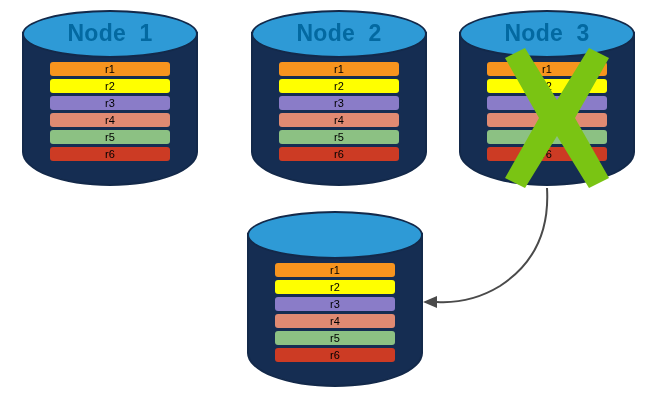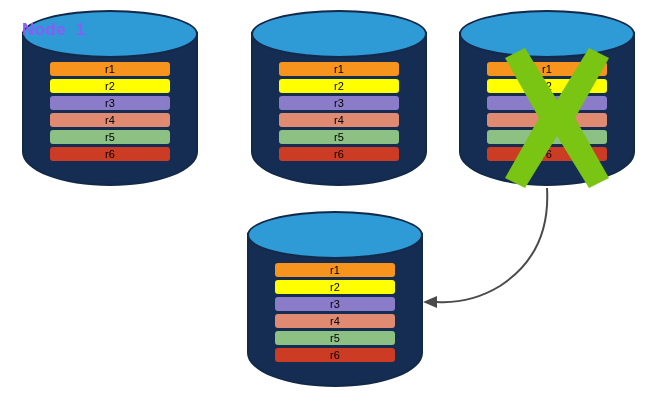--- a/index.html
+++ b/index.html
@@ -60,22 +60,23 @@
     background: #2e9ad6;
     border: 2px solid #13294a;
     border-radius: 50%;
     box-sizing: border-box;
   }
   .node .node-title {
     position: absolute;
     left: 0;
     top: 10px;
     width: 176px;
-    color: #8b5cf6;
-    font-size: 17px;
+    text-align: center;
+    color: #0369a1;
+    font-size: 23px;
     font-weight: bold;
     letter-spacing: 0.3px;
     white-space: pre;
     z-index: 4;
   }
 
   .rows {
     position: absolute;
     left: 28px;
     top: 52px;
@@ -134,34 +135,36 @@
       <div class="row" style="background: rgb(224, 138, 114);">r4</div>
       <div class="row" style="background: rgb(140, 193, 131);">r5</div>
       <div class="row" style="background: rgb(204, 59, 36);">r6</div>
     </div>
   </div>
 
   <div class="node" style="left: 251px; top: 10px;">
     <div class="cyl-body" style="background: rgb(21, 45, 82);"></div>
     <div class="cyl-mid" style="background: rgb(21, 45, 82);"></div>
     <div class="cyl-top" style="background: rgb(46, 154, 214);"></div>
+    <div class="node-title">Node  2</div>
     <div class="rows">
       <div class="row" style="background: rgb(247, 148, 30);">r1</div>
       <div class="row" style="background: rgb(255, 255, 0);">r2</div>
       <div class="row" style="background: rgb(138, 124, 200);">r3</div>
       <div class="row" style="background: rgb(224, 138, 114);">r4</div>
       <div class="row" style="background: rgb(140, 193, 131);">r5</div>
       <div class="row" style="background: rgb(204, 59, 36);">r6</div>
     </div>
   </div>
 
   <div class="node" style="left: 459px; top: 10px;">
     <div class="cyl-body" style="background: rgb(21, 45, 82);"></div>
     <div class="cyl-mid" style="background: rgb(21, 45, 82);"></div>
     <div class="cyl-top" style="background: rgb(46, 154, 214);"></div>
+    <div class="node-title">Node  3</div>
     <div class="rows">
       <div class="row" style="background: rgb(247, 148, 30);">r1</div>
       <div class="row" style="background: rgb(255, 255, 0);">r2</div>
       <div class="row" style="background: rgb(138, 124, 200);">r3</div>
       <div class="row" style="background: rgb(224, 138, 114);">r4</div>
       <div class="row" style="background: rgb(140, 193, 131);">r5</div>
       <div class="row" style="background: rgb(204, 59, 36);">r6</div>
     </div>
     <svg class="x-mark" viewBox="0 0 112 140">
       <polygon points="4,10 24,0 56,52 88,0 108,10 74,70 108,130 88,140 56,88 24,140 4,130 38,70" fill="#7ac413"></polygon>

